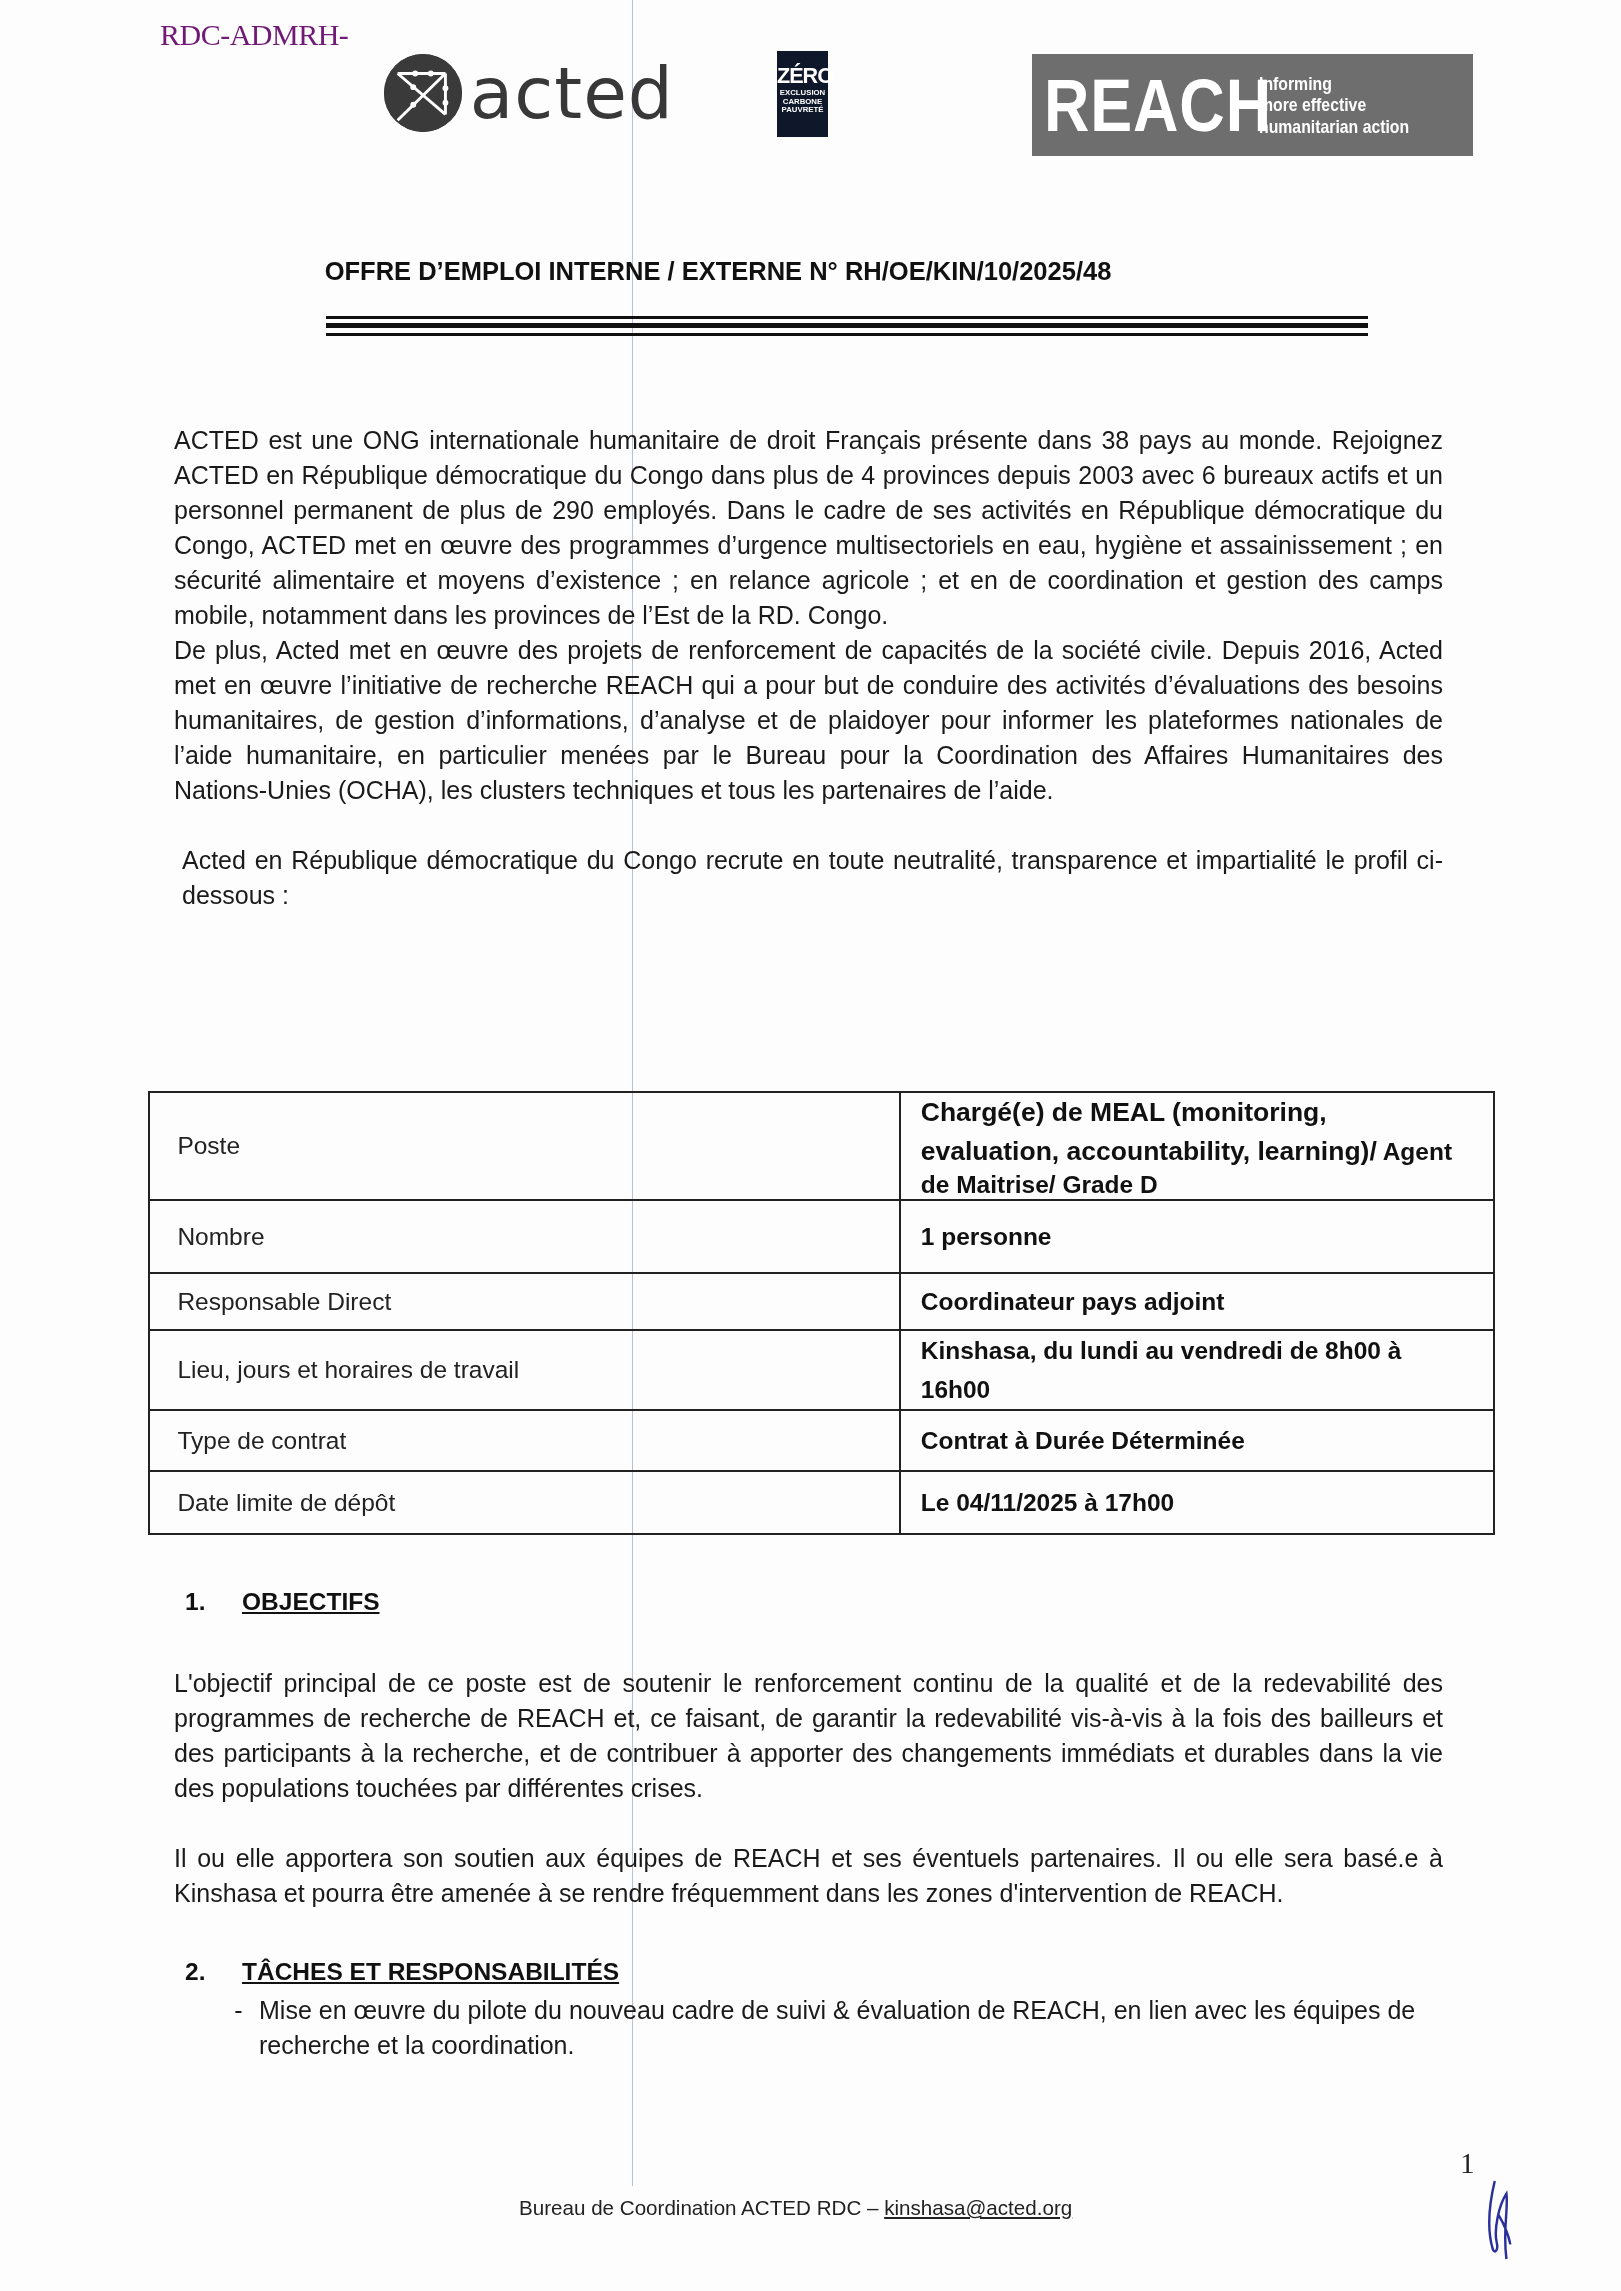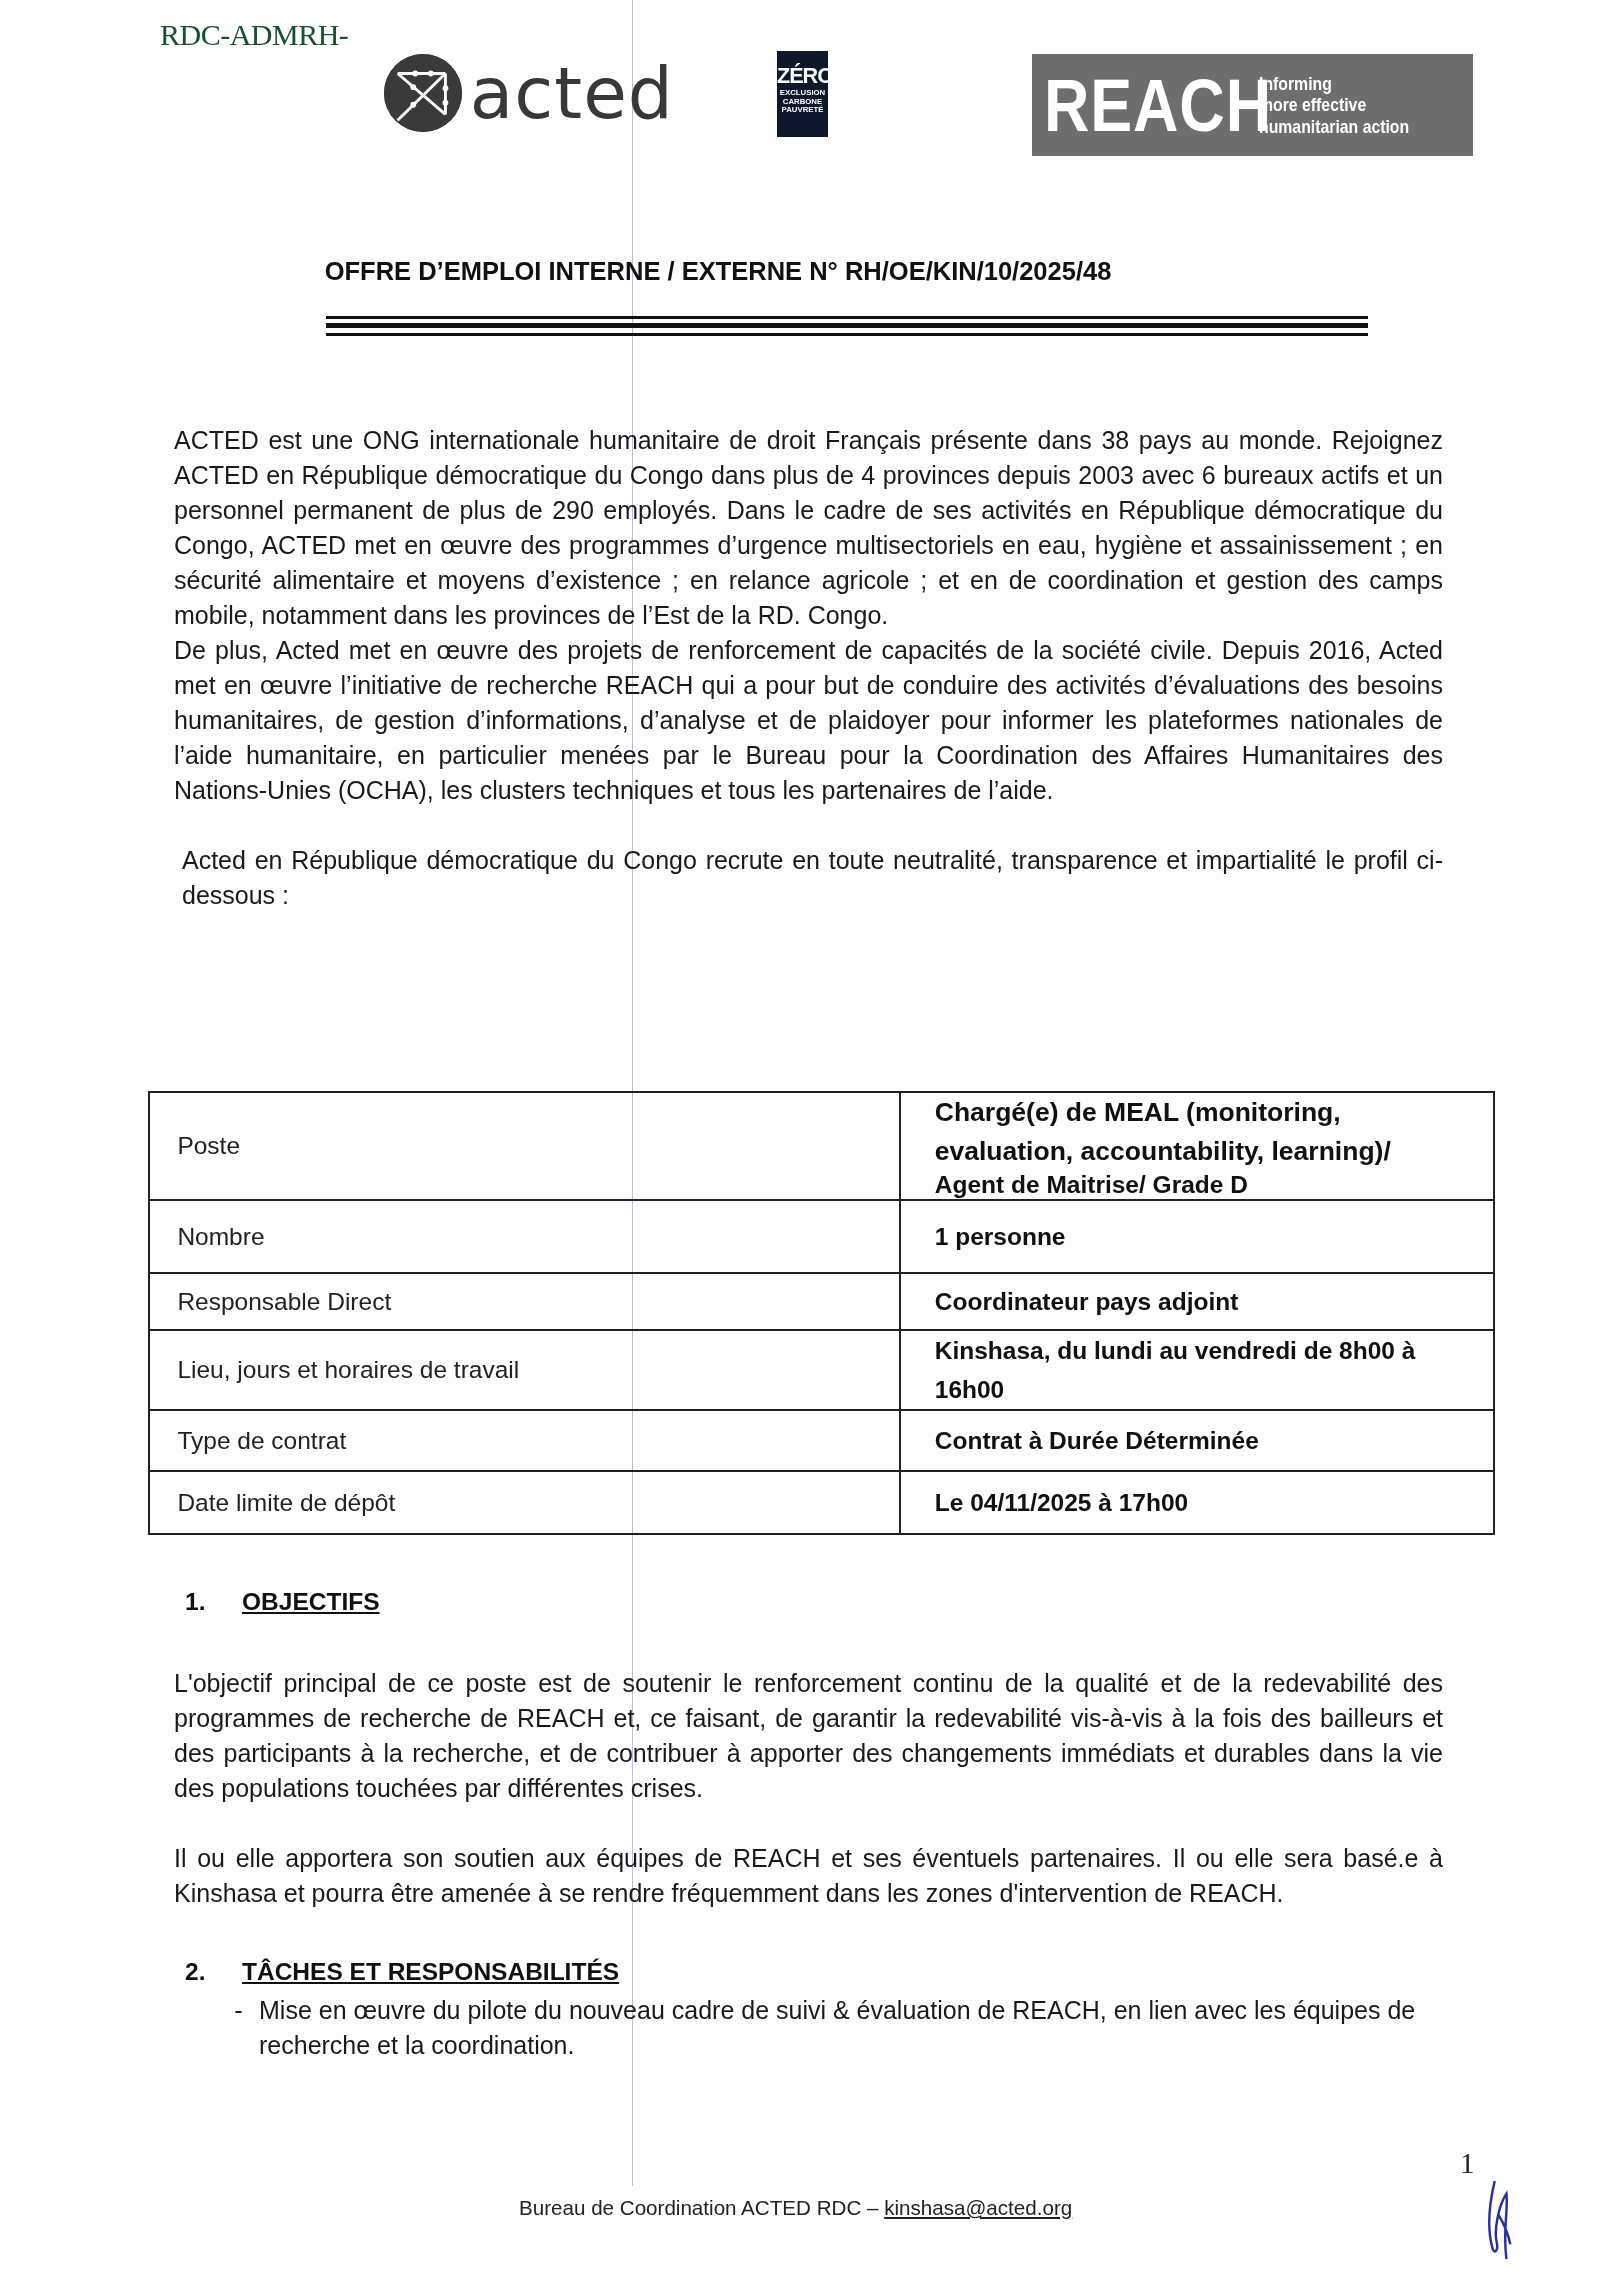--- a/index.html
+++ b/index.html
@@ -3,21 +3,21 @@
 <meta charset="utf-8">
 <style>
   html, body { margin: 0; padding: 0; }
   body {
     width: 1621px; height: 2292px; background: #fdfdfd; position: relative; overflow: hidden;
     font-family: "Liberation Sans", "DejaVu Sans", sans-serif; color: #1a1a1a;
   }
   .abs { position: absolute; }
   .scan-line { position: absolute; left: 632px; top: 0; width: 1px; height: 2186px; background: #b9bde0; }
 
-  .ref { left: 160px; top: 17.6px; font-family: "Liberation Serif", serif; font-size: 30px; color: #14532d; letter-spacing: -0.5px; }
+  .ref { left: 160px; top: 17.6px; font-family: "Liberation Serif", serif; font-size: 30px; color: #701a75; letter-spacing: -0.5px; }
 
   .acted-logo { left: 384px; top: 54px; display: flex; align-items: center; }
   .acted-circle { width: 78px; height: 78px; border-radius: 50%; background: #3a3a3a; }
   .acted-word { font-family: "DejaVu Sans", sans-serif; font-size: 71px; color: #383838; margin-left: 7.8px; letter-spacing: 1px; line-height: 1; }
 
   .zero-badge { left: 777px; top: 51px; width: 51px; height: 86px; background: #0f172a; color: #fff; text-align: center; font-family: "Liberation Sans", sans-serif; }
   .zero-badge .z1 { font-size: 21.6px; font-weight: bold; margin-top: 11.8px; letter-spacing: -1px; }
   .zero-badge .z2 { font-size: 7.8px; font-weight: bold; line-height: 8.8px; }
 
   .reach-banner { left: 1032px; top: 54px; width: 441px; height: 102px; background: #6e6e6e; display: flex; align-items: center; }
@@ -26,21 +26,21 @@
 
   .title { left: 0; width: 1436px; top: 257px; text-align: center; font-size: 25.5px; font-weight: bold; color: #111; }
   .rule { left: 326px; width: 1042px; background: #111; }
 
   .para { left: 174px; width: 1269px; font-size: 25px; line-height: 35px; color: #1a1a1a; text-align: justify; }
   .para p { margin: 0; }
 
   table.info { position: absolute; left: 148px; top: 1091px; width: 1347px; border-collapse: collapse; }
   table.info td { border: 2px solid #222; font-size: 24.5px; vertical-align: middle; padding: 0 27.4px; }
   table.info td.lab { width: 694px; color: #222; }
-  table.info td.val { font-weight: bold; color: #111; padding-left: 34px; }
+  table.info td.val { font-weight: bold; color: #111; padding-left: 20px; }
   .val-big { font-size: 26.5px; line-height: 39px; }
 
   .section-h { left: 185px; font-size: 24.5px; font-weight: bold; color: #111; }
   .section-h .num { display: inline-block; width: 57px; }
   .section-h .txt { text-decoration: underline; }
 
   .bullets { left: 218px; width: 1274px; font-size: 25px; line-height: 35px; }
   .bullets .item { padding-left: 41px; text-indent: -41px; margin: 0 0 2px 0; }
   .bullets .dash { display: inline-block; width: 41px; text-indent: 0; text-align: center; }
 

